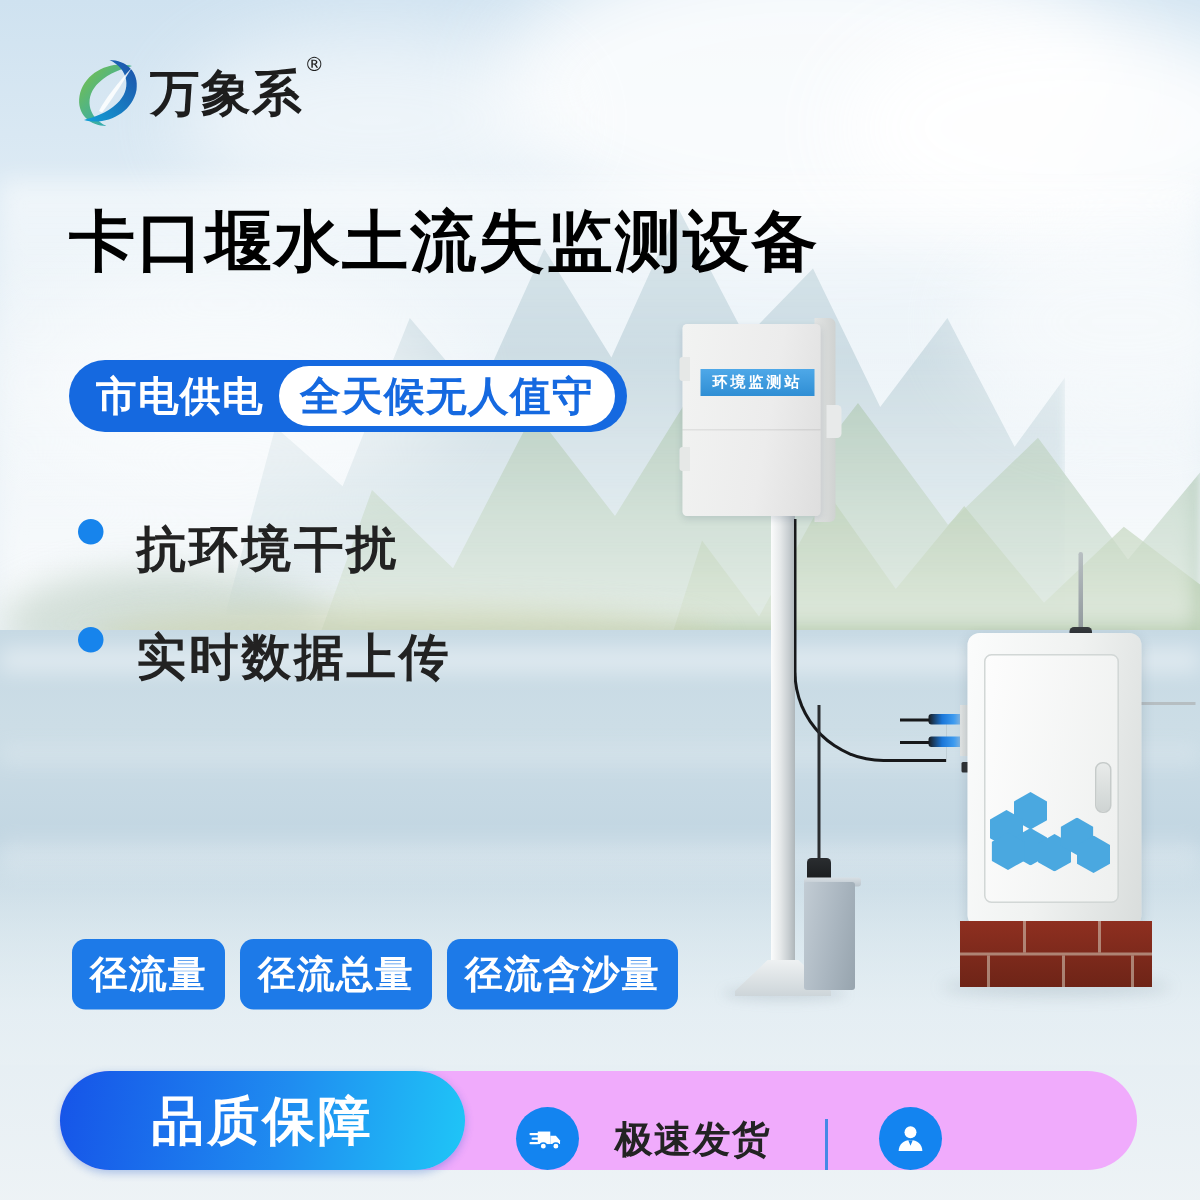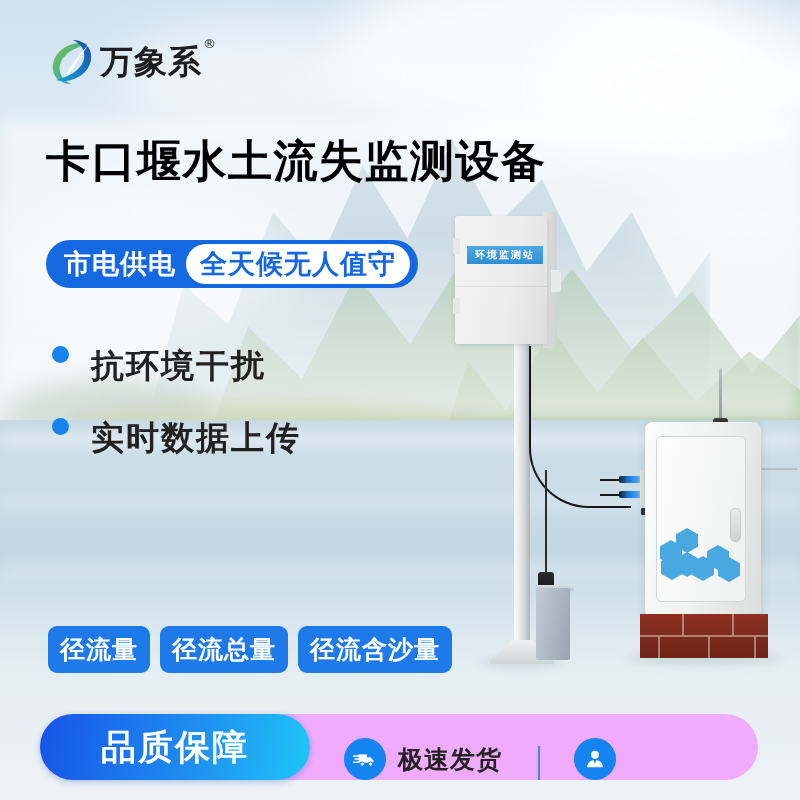--- a/index.html
+++ b/index.html
@@ -82,21 +82,21 @@
 
   
   .bottombar{position:absolute;left:40px;top:714px;width:718px;height:66px;background:#f0abfc;
     border-radius:33px;display:flex;align-items:flex-end;}
   .quality{width:270px;height:66px;border-radius:33px;
     background:linear-gradient(100deg,#1654e8 0%,#1f8cf0 55%,#1fc6f7 100%);
     display:flex;align-items:center;justify-content:center;flex:none;
     box-shadow:0 2px 6px rgba(20,80,200,.3);}
   .quality span{color:#fff;font-size:35px;font-weight:bold;letter-spacing:2px;
     font-family:"DejaVu Sans","Liberation Sans",sans-serif;}
-  .svc{display:flex;align-items:center;gap:12px;margin-left:34px;}
+  .svc{display:flex;align-items:center;gap:24px;margin-left:34px;}
   .svc-ico{width:42px;height:42px;border-radius:50%;background:#1384f0;
     display:flex;align-items:center;justify-content:center;flex:none;}
   .svc-label{font-size:25px;font-weight:bold;color:#232323;letter-spacing:1px;
     font-family:"DejaVu Sans","Liberation Sans",sans-serif;}
   .svc-div{width:2px;height:34px;background:#1b7fe0;margin-left:36px;opacity:.8;}
 
   
   .station{position:absolute;left:455px;top:212px;width:110px;height:140px;}
   .st-body{position:absolute;left:0;top:4px;width:92px;height:128px;border-radius:3px;
     background:linear-gradient(100deg,#f2f3f2 0%,#ececec 60%,#dedede 100%);

